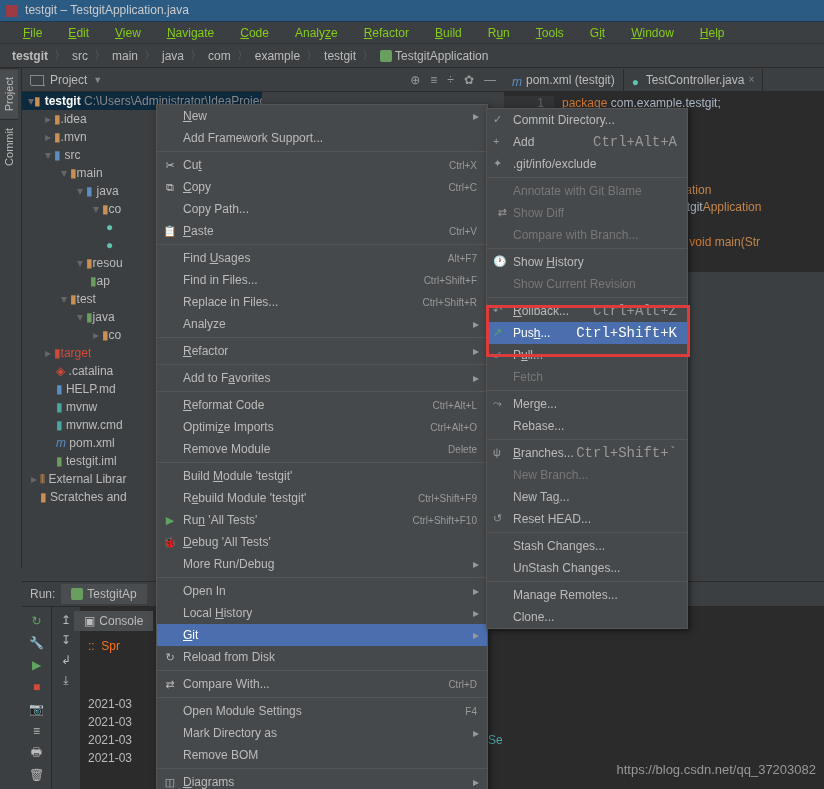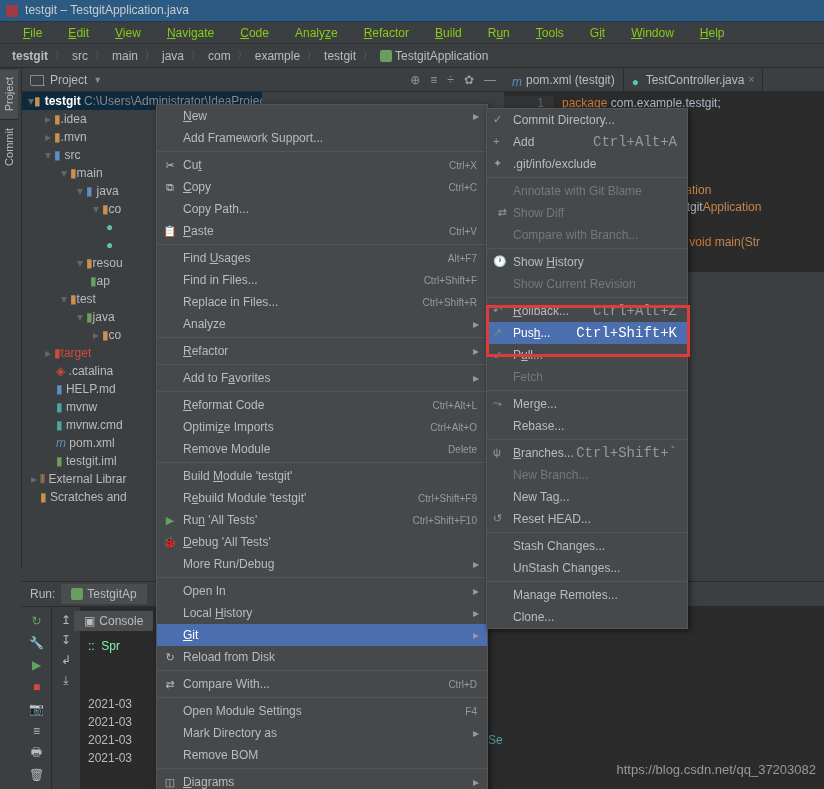--- a/index.html
+++ b/index.html
@@ -90,21 +90,21 @@
 .run-tab { padding: 3px 10px; background: #4a4d4f; margin-left: 6px; display: flex; align-items: center; gap: 4px; }
 .sb-icon { display: inline-block; width: 12px; height: 12px; background: #6a9e5f; border-radius: 2px; }
 
 .run-body { position: absolute; left: 22px; bottom: 0; right: 0; height: 182px; background: #2b2b2b; display: flex; }
 .run-gut { width: 30px; background: #3c3f41; border-right: 1px solid #2b2b2b; display: flex; flex-direction: column; align-items: center; gap: 6px; padding-top: 6px; }
 .run-gut .ic { width: 16px; height: 16px; display: flex; align-items: center; justify-content: center; font-size: 12px; }
 .run-gut2 { width: 28px; background: #3a3d3f; display: flex; flex-direction: column; align-items: center; gap: 6px; padding-top: 6px; }
 .console { flex: 1; padding: 6px 8px; font-family: Consolas, monospace; font-size: 12px; overflow: hidden; }
 .console .cl { white-space: pre; height: 18px; }
 .ts { color: #bbbbbb; }
-.gr { color: #86efac; }
+.gr { color: #f97316; }
 .cy { color: #4aa5a3; }
 
 
 .console-tabs { position: absolute; left: 52px; bottom: 156px; height: 24px; display: flex; align-items: center; z-index: 5; }
 .ctab { padding: 3px 10px; background: #4a4d4f; display: flex; align-items: center; gap: 4px; }
 
 
 .watermark { position: absolute; right: 8px; bottom: 12px; color: #aaa; font-size: 13px; opacity: 0.85; z-index: 50; }
 
 .chev { font-size: 9px; color: #888; }

